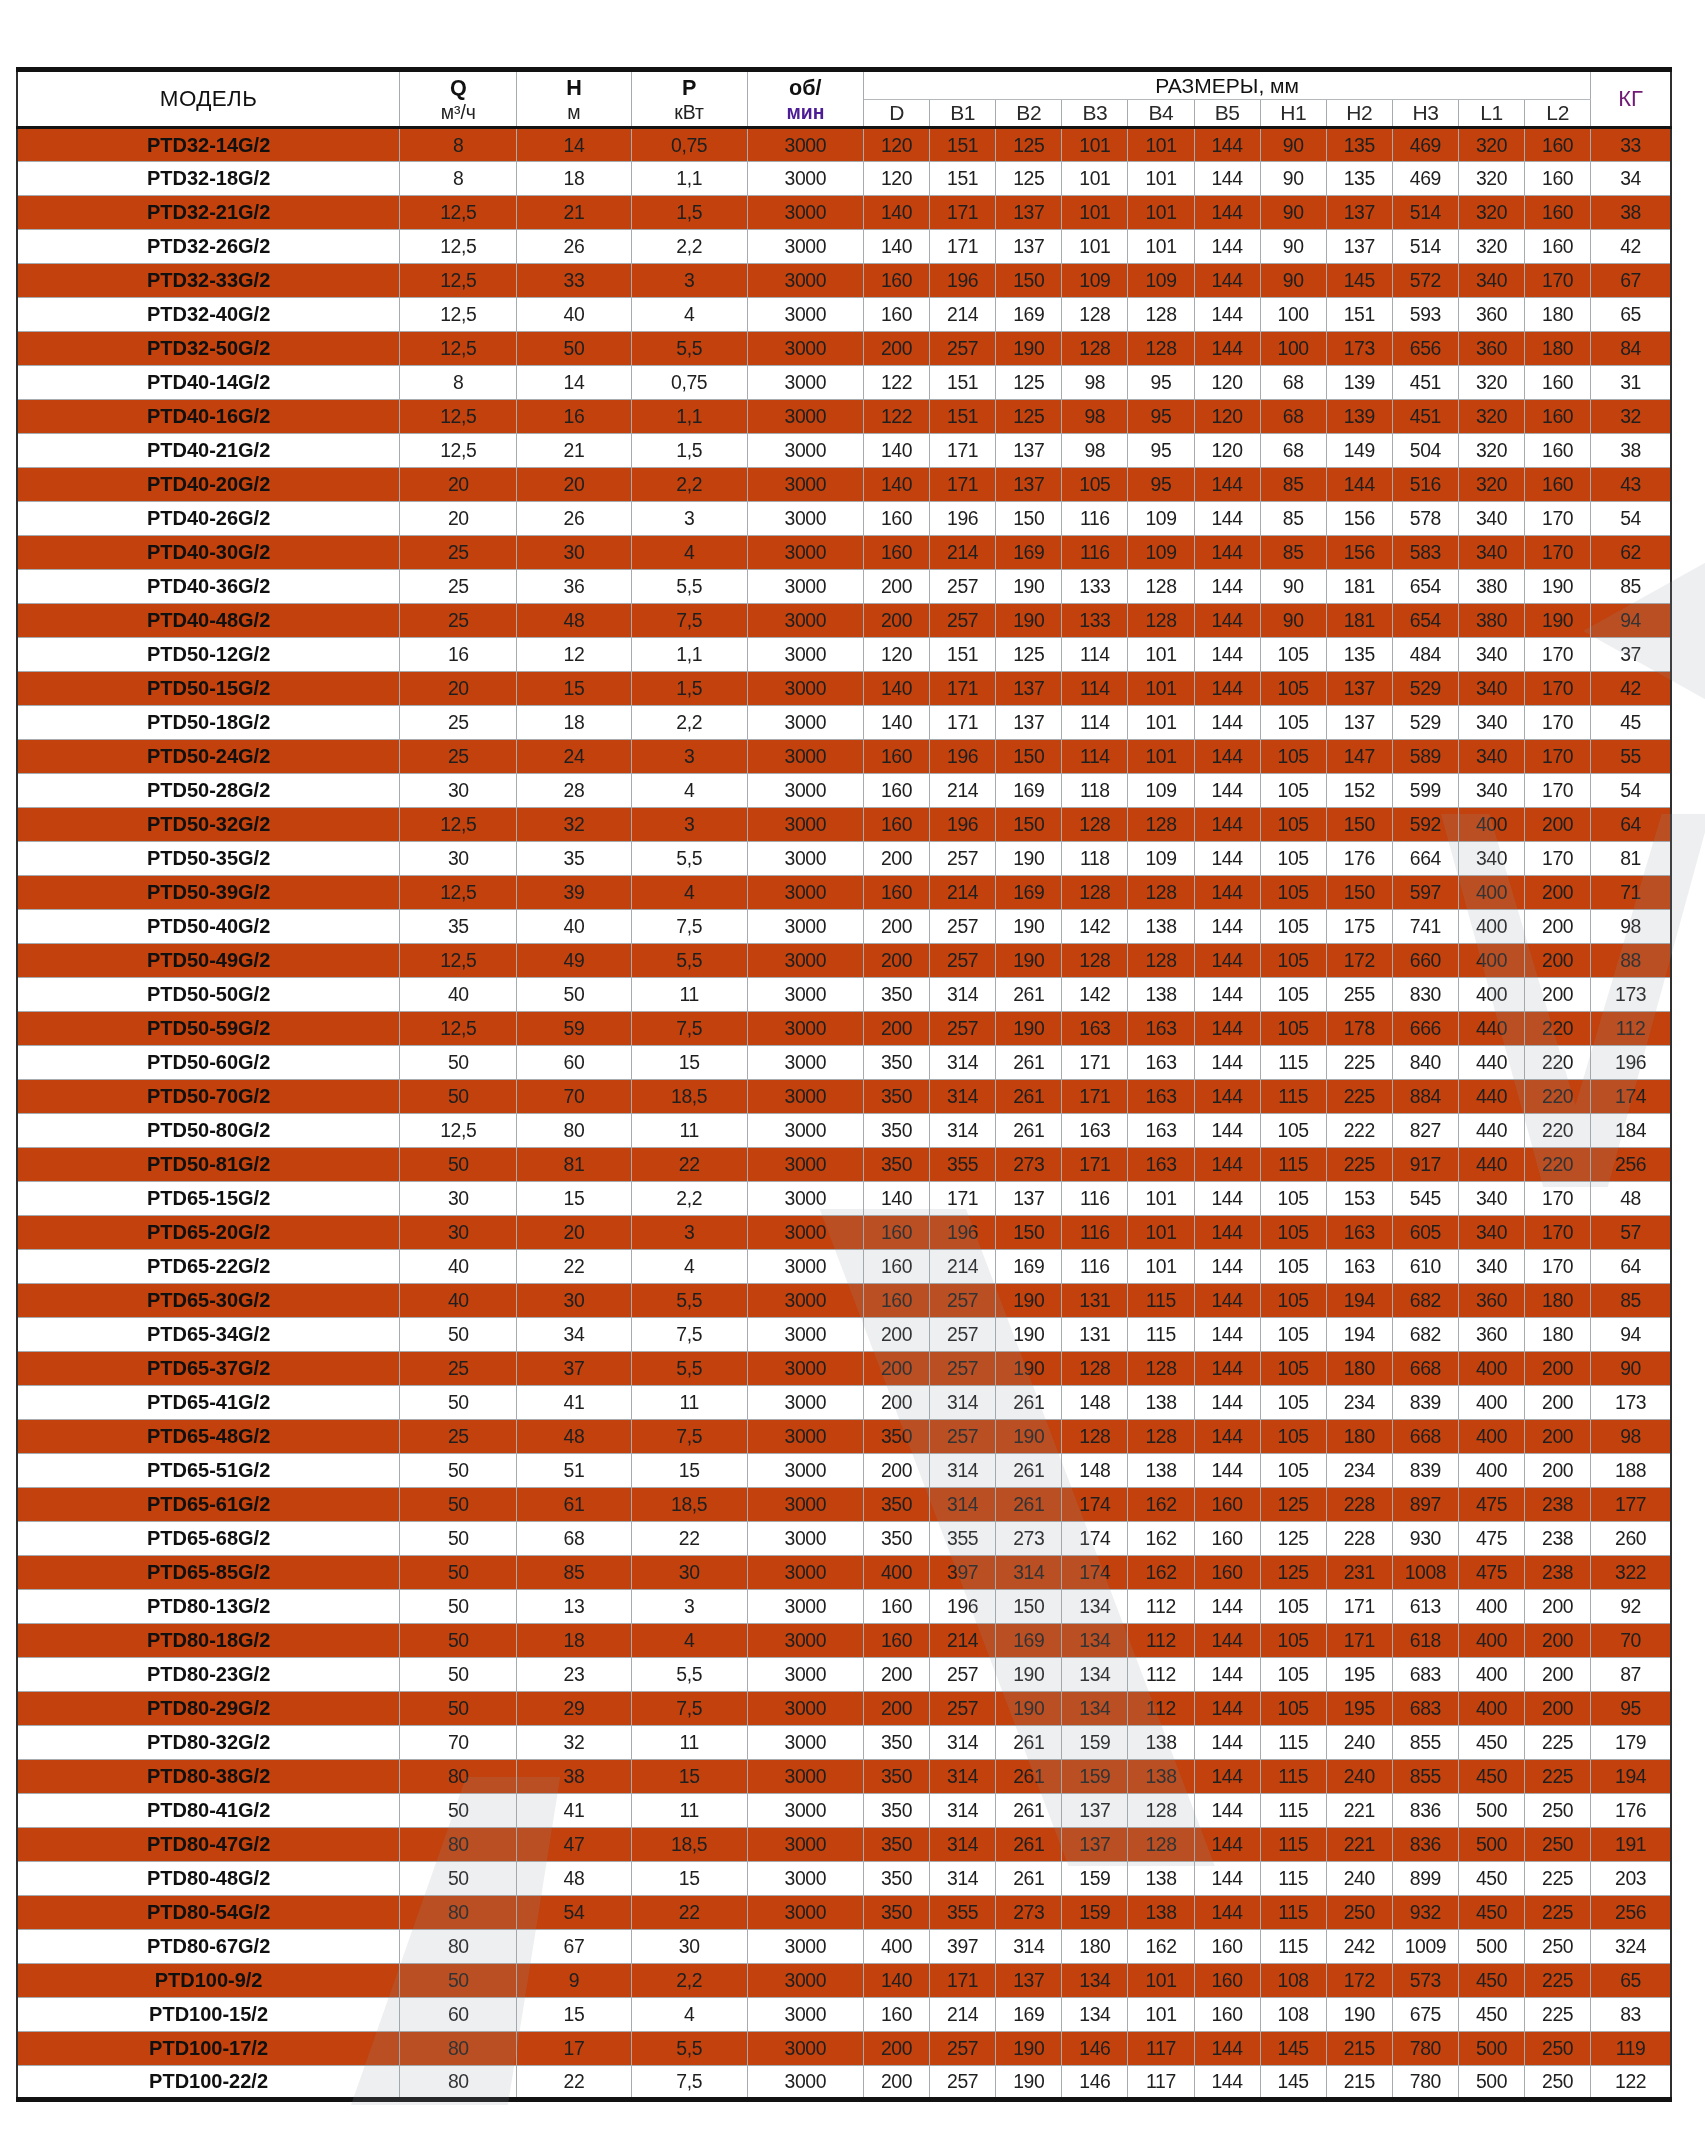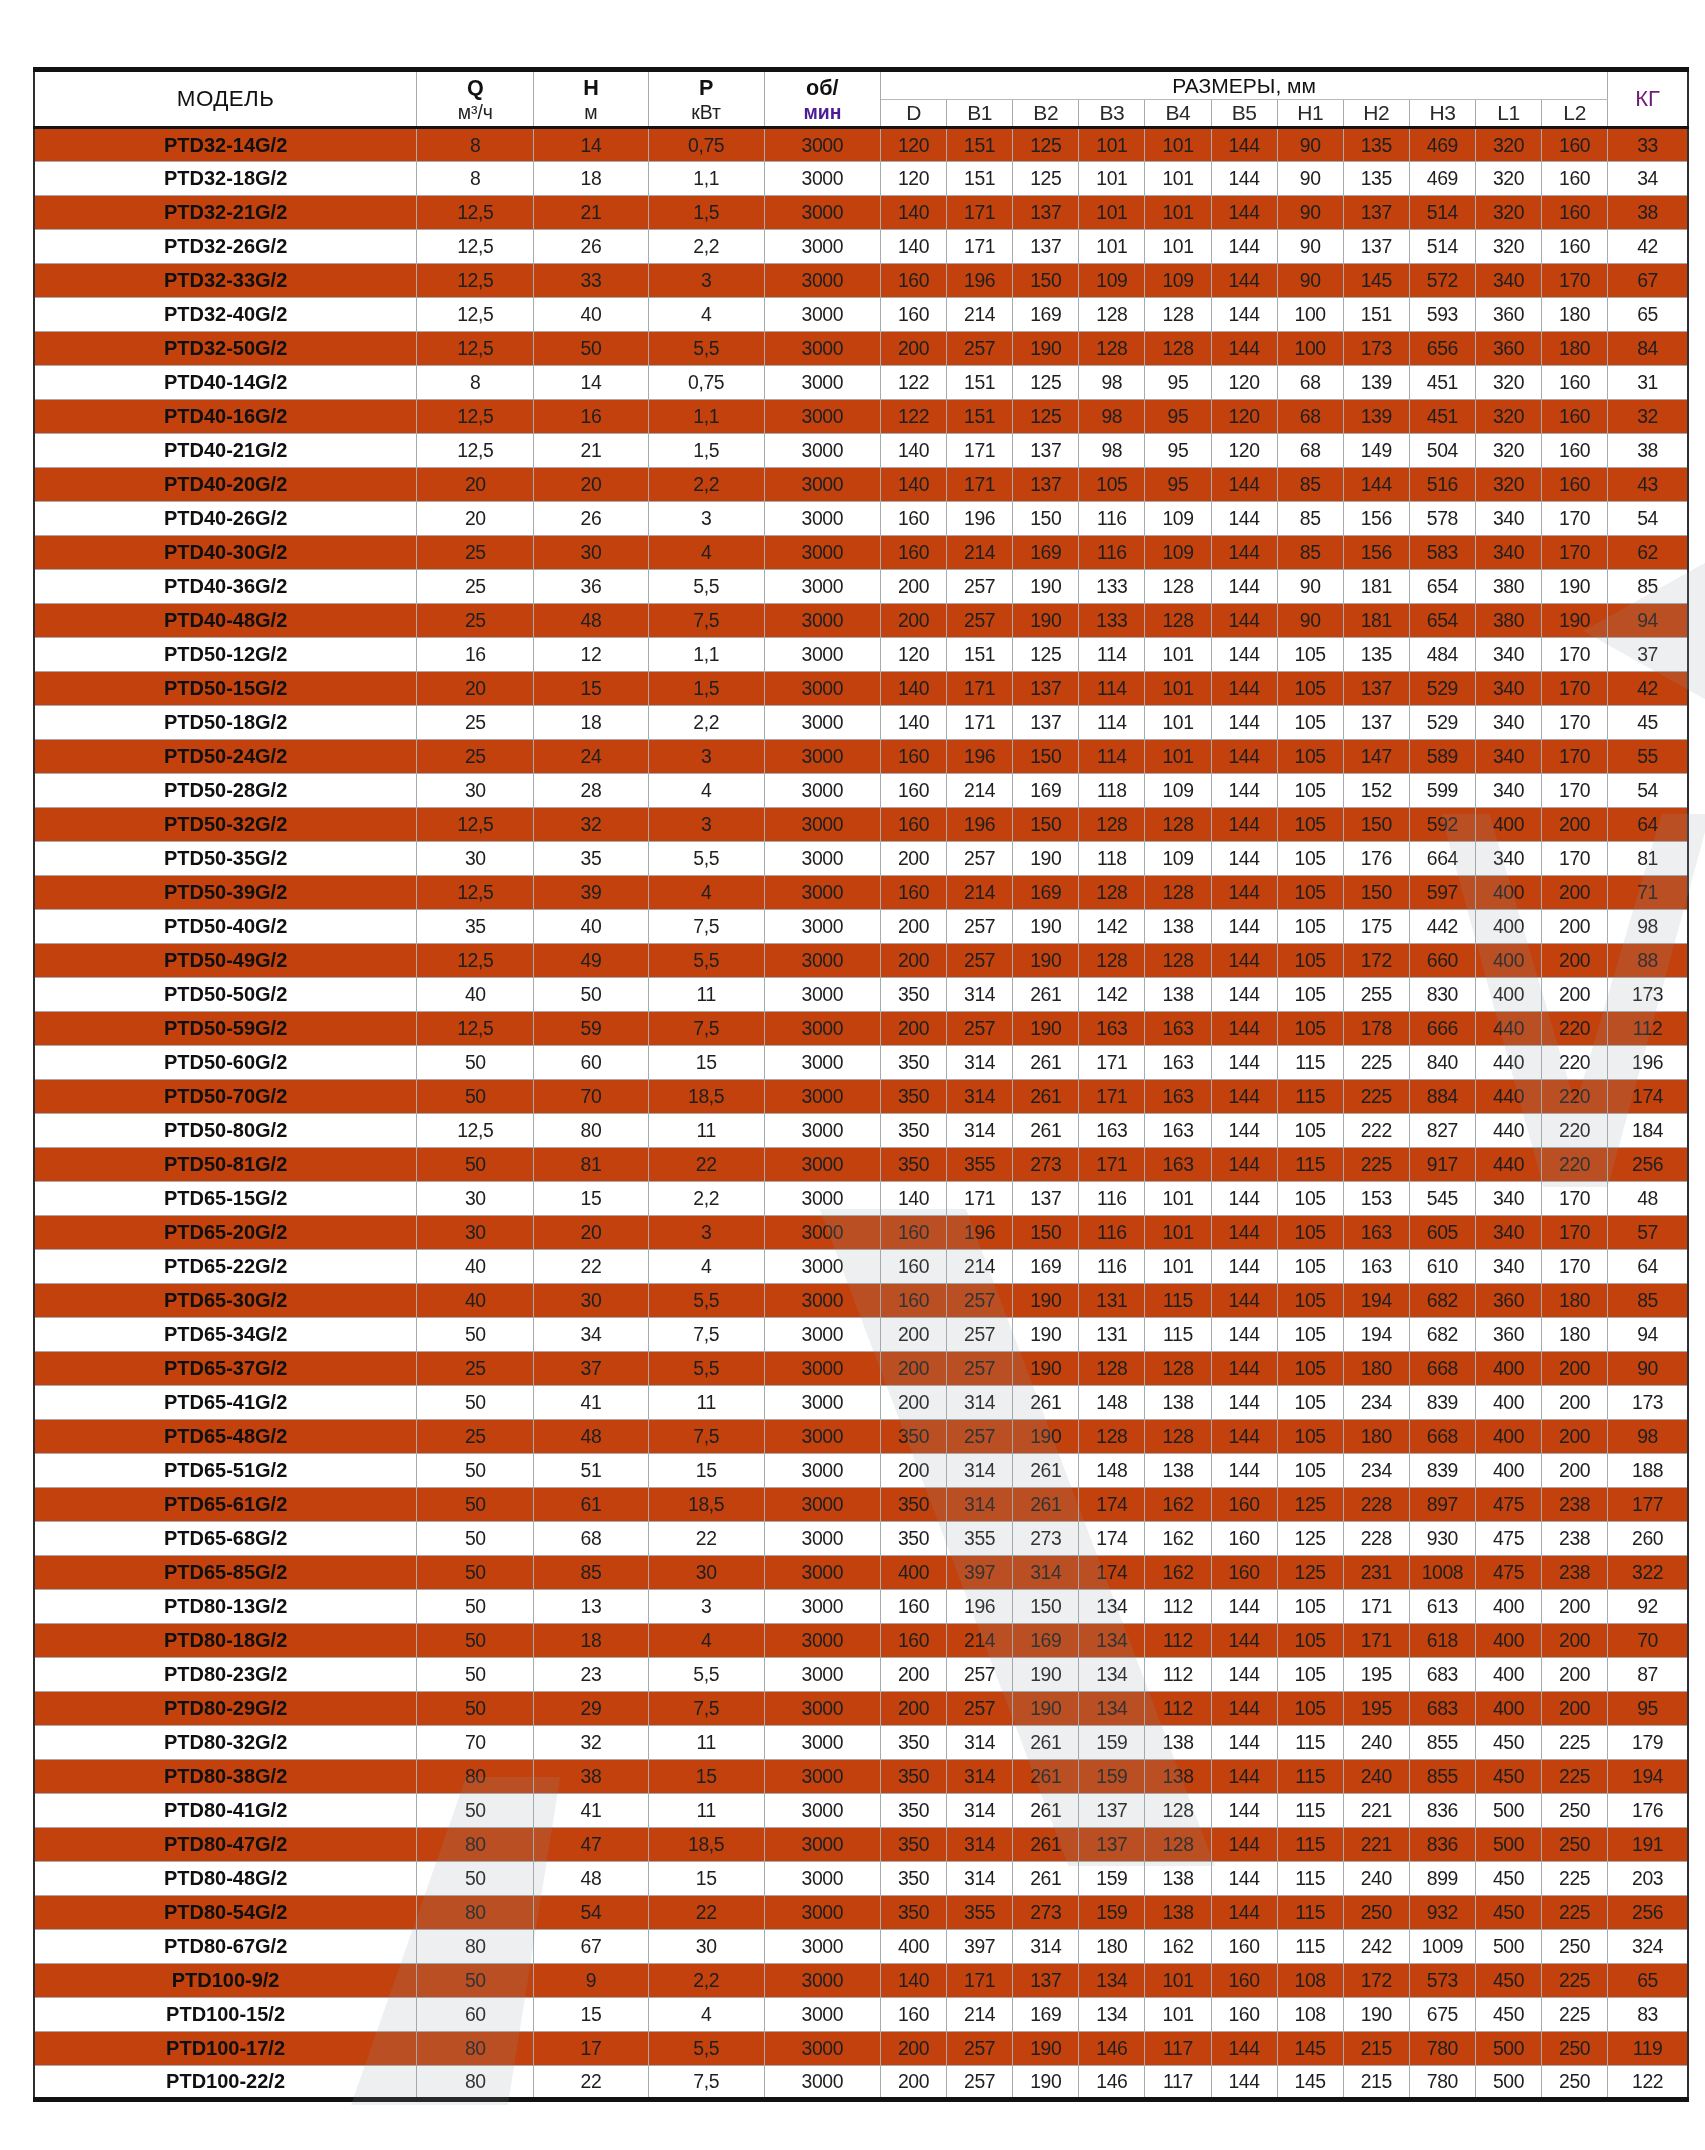--- a/index.html
+++ b/index.html
@@ -1,20 +1,20 @@
 <!DOCTYPE html>
 <html style="font-size:12px"><head>
 <meta charset="utf-8">
 <style>
   html,body{margin:0;padding:0;}
   body{
     width:1706px;height:2151px;position:relative;background:#ffffff;
     font-family:"Liberation Sans", sans-serif;color:#1f1f1f;overflow:hidden;
   }
-  .table-wrap{position:absolute;left:33px;top:67px;border-radius:31px;}
+  .table-wrap{position:absolute;left:16px;top:67px;border-radius:31px;}
   table.spec-table{
     border-collapse:collapse;table-layout:fixed;width:1656px;
     border-left:2.2px solid #2f2f2f;border-right:2.2px solid #2f2f2f;
     border-top:5.2px solid #121212;border-bottom:5.2px solid #121212;
     background:#fff;
   }
   .spec-table th,.spec-table td{
     border:0.7px solid #a6abb0;text-align:center;vertical-align:middle;
     padding:0 1.5px;overflow:hidden;white-space:nowrap;
   }
@@ -553,21 +553,21 @@
           <td>7,5</td>
           <td>3000</td>
           <td>200</td>
           <td>257</td>
           <td>190</td>
           <td>142</td>
           <td>138</td>
           <td>144</td>
           <td>105</td>
           <td>175</td>
-          <td>442</td>
+          <td>741</td>
           <td>400</td>
           <td>200</td>
           <td>98</td>
         </tr>
         <tr class="stripe">
           <td class="model">PTD50-49G/2</td>
           <td>12,5</td>
           <td>49</td>
           <td>5,5</td>
           <td>3000</td>

